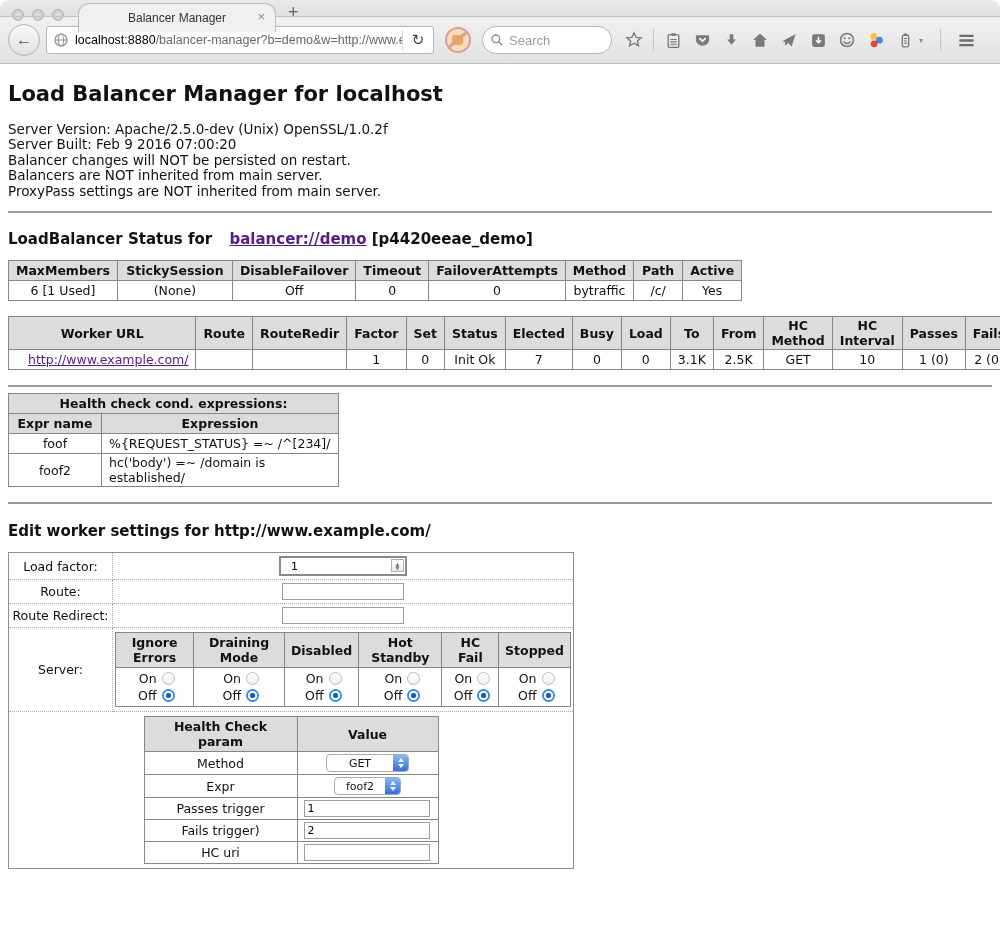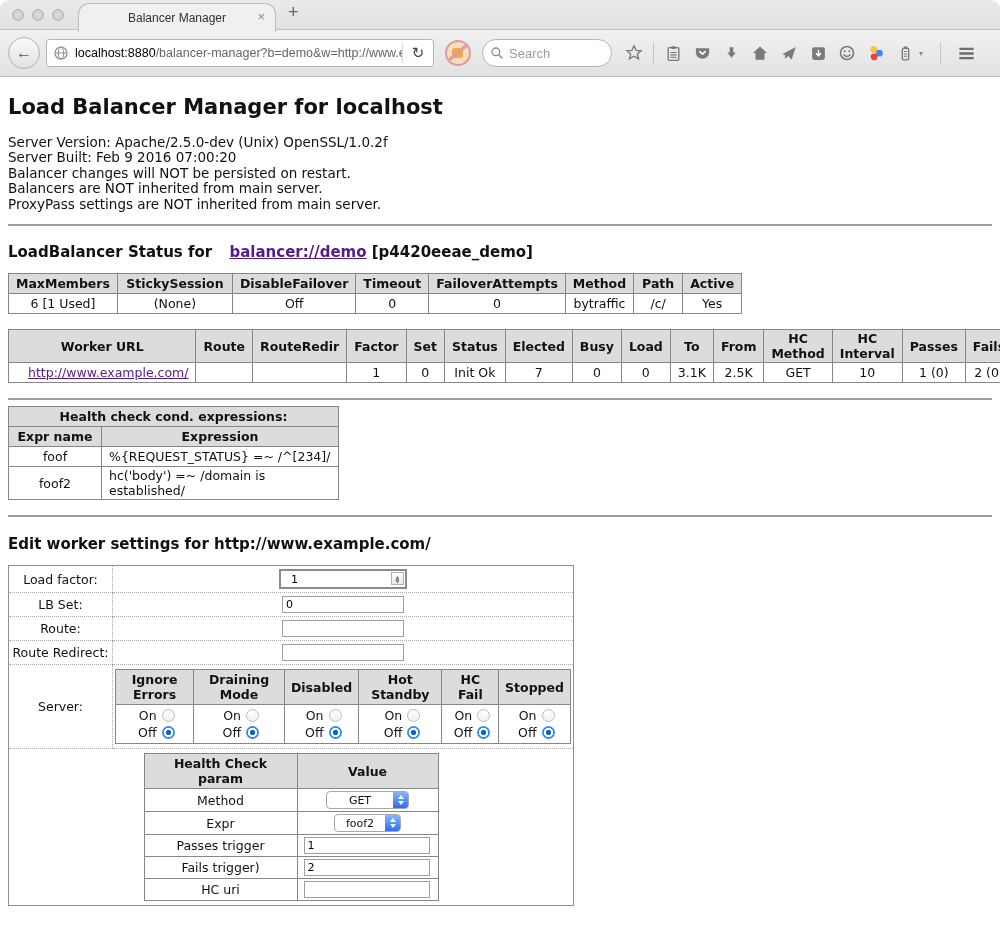--- a/index.html
+++ b/index.html
@@ -1,19 +1,19 @@
 <!DOCTYPE html>
 <html><head>
 <meta charset="utf-8">
 <style>
   html,body{margin:0;padding:0;background:#fff;}
   .window{width:1000px;height:927px;background:#fff;border-radius:9px 9px 0 0;overflow:hidden;
           font-family:"Liberation Sans",sans-serif;position:relative;}
   
-  .tabstrip{height:30px;background:linear-gradient(#eaeaea,#e0e0e0);position:relative;}
+  .tabstrip{height:17px;background:linear-gradient(#eaeaea,#e0e0e0);position:relative;}
   .tabstrip::after{content:"";position:absolute;left:0;right:0;bottom:0;height:1px;background:#c2c2c2;}
   .lights{position:absolute;left:12px;top:9px;display:flex;gap:8px;}
   .light{width:12px;height:12px;border-radius:50%;background:radial-gradient(#dedede,#c8c8c8);
          border:1px solid #b0b0b0;box-sizing:border-box;}
   .tab{position:absolute;left:78px;top:3px;width:196px;height:28px;background:#f0f0f0;
        border:1px solid #bdbdbd;border-bottom:none;border-radius:11px 11px 0 0;display:flex;
        align-items:center;justify-content:center;font-size:12px;color:#333;z-index:2;}
   .tab-close{position:absolute;right:10px;top:5px;color:#8a8a8a;font-size:13px;line-height:16px;}
   .newtab{position:absolute;left:288px;top:2px;font-size:18px;color:#666;z-index:2;}
   
@@ -327,24 +327,20 @@
           <span class="numwrap">
             <input type="text" value="1" style="">
             <span class="spinner">
                   <span>▲</span>
                   <span>▼</span>
                 </span>
           </span>
         </td>
       </tr>
       <tr>
-        <td class="lblcol">LB Set:</td>
-        <td><input class="txt" type="text" value="0" style=""></td>
-      </tr>
-      <tr>
         <td class="lblcol">Route:</td>
         <td><input class="txt" type="text" value="" style=""></td>
       </tr>
       <tr>
         <td class="lblcol">Route Redirect:</td>
         <td><input class="txt" type="text" value="" style=""></td>
       </tr>
       <tr>
         <td class="lblcol">Server:</td>
         <td>

